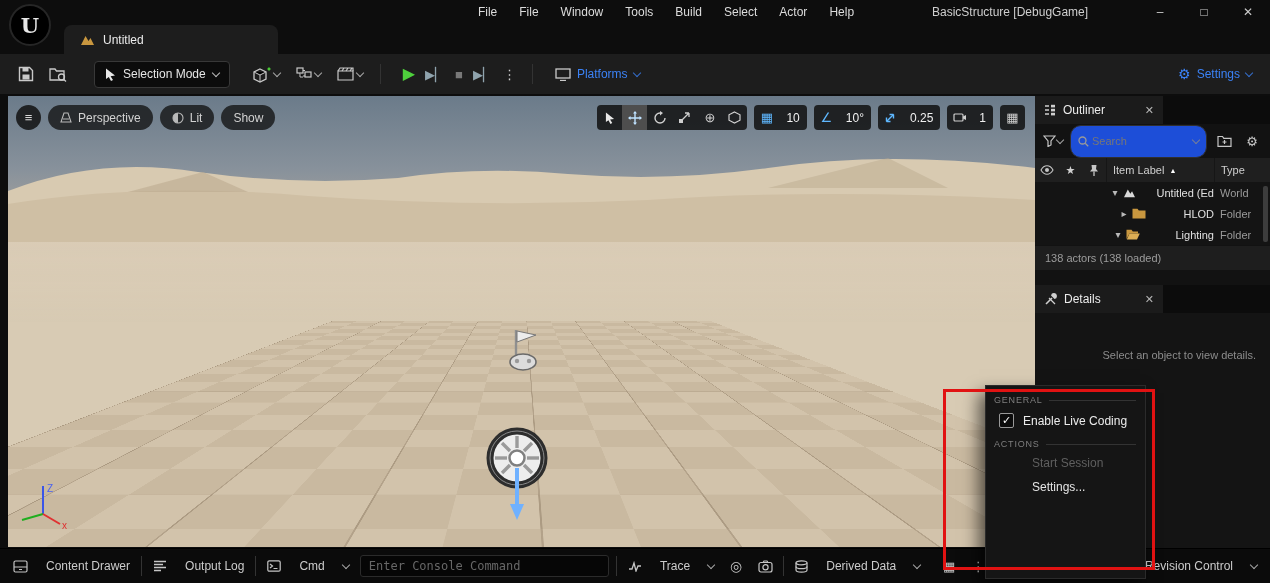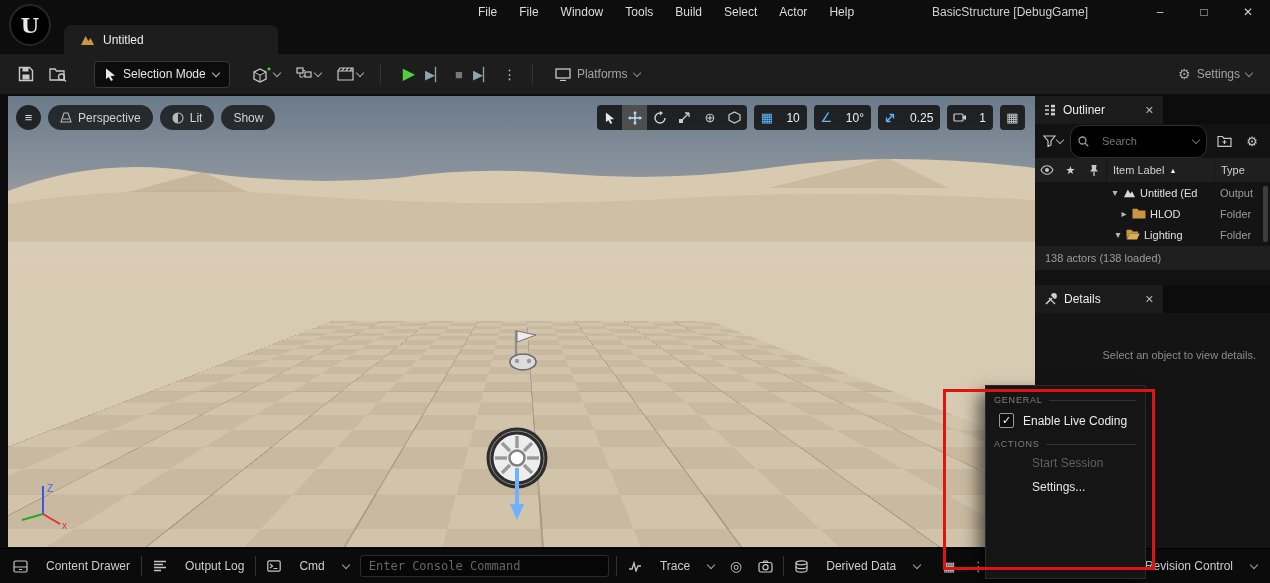--- a/index.html
+++ b/index.html
@@ -27,21 +27,21 @@
   
   .toolbar { position:absolute; left:0; top:54px; width:100%; height:40px; background:#1d1d1d; display:flex; align-items:center; padding:0 12px; gap:4px; }
   .tb-btn { height:28px; min-width:28px; display:flex; align-items:center; justify-content:center; color:#c9c9c9; gap:3px; padding:0 3px; }
   .sel-mode { height:27px; background:#0c0c0c; border:1px solid #383838; border-radius:4px; display:flex; align-items:center; gap:7px; padding:0 10px; font-size:12px; color:#e6e6e6; margin-left:18px; }
   .tb-group { display:flex; align-items:center; gap:10px; margin-left:16px; }
   .play-cluster { display:flex; align-items:center; gap:10px; margin-left:8px; }
   .glyph-play { color:#4ed13c; font-size:16px; line-height:1; }
   .glyph-skip { color:#8fa3ad; font-size:13px; line-height:1; }
   .glyph-stop { color:#787878; font-size:13px; line-height:1; }
   .glyph-dots { color:#cfcfcf; font-size:13px; line-height:1; }
-  .tb-label-btn { display:flex; align-items:center; gap:6px; font-size:12px; color:#a3a3a3; padding:0 6px; height:28px; }
+  .tb-label-btn { display:flex; align-items:center; gap:6px; font-size:12px; color:#3b82f6; padding:0 6px; height:28px; }
   .toolbar .spacer { flex:1; }
 
   
   .viewport { position:absolute; left:8px; top:96px; width:1027px; height:451px; overflow:hidden;
     background:linear-gradient(#6b7b8a 0%, #87919b 16%, #a8a49d 28%, #ccc0ac 33%, #d8cbb4 36%, #d8cbb4 100%); }
   .dunes { position:absolute; left:0; top:0; width:1027px; height:150px; }
   .ground { position:absolute; left:-500px; top:-2456px; width:2027px; height:3000px;
     transform-origin:50% 100%; transform:perspective(560px) rotateX(55deg);
     background-color:#c9b9a0;
     background-image:
@@ -66,33 +66,33 @@
   .flag-gizmo { position:absolute; left:488px; top:230px; }
   .sprite-gizmo { position:absolute; left:477px; top:330px; }
   .arrow-gizmo { position:absolute; left:499px; top:372px; }
 
   
   .rpanel { position:absolute; left:1035px; top:96px; width:235px; height:452px; background:#121212; }
   .ptabbar { position:absolute; left:0; width:235px; height:28px; background:#0c0c0c; }
   .ptab { position:absolute; left:0; top:0; width:128px; height:28px; background:#1b1b1b; display:flex; align-items:center; gap:7px; padding:0 9px; font-size:12px; color:#ececec; }
   .ptab .close { margin-left:auto; color:#b5b5b5; font-size:11px; }
   .out-controls { position:absolute; left:0; top:28px; width:235px; height:34px; display:flex; align-items:center; gap:6px; padding:0 7px; }
-  .search-box { flex:1; height:33px; background:#000000; border:1px solid #2f2f2f; border-radius:11px; display:flex; align-items:center; gap:13px; padding:0 7px; color:#8a8a8a; min-width:0; }
+  .search-box { flex:1; height:33px; background:#1d4ed8; border:1px solid #2f2f2f; border-radius:11px; display:flex; align-items:center; gap:3px; padding:0 7px; color:#8a8a8a; min-width:0; }
   .search-box input { background:transparent; border:none; outline:none; color:#bbb; font-size:11px; width:70px; font-family:"Liberation Sans",sans-serif; }
   .search-box input::placeholder { color:#777; }
   .mini-btn { width:22px; height:22px; display:flex; align-items:center; justify-content:center; color:#c6c6c6; flex:none; }
   .out-header { position:absolute; left:0; top:62px; width:235px; height:24px; background:#1f1f1f; display:flex; align-items:center; font-size:11px; color:#d0d0d0; }
   .oh-cell { display:flex; align-items:center; justify-content:center; height:100%; }
   .oh-icons { width:24px; } .oh-icons2 { width:23px; } .oh-icons3 { width:24px; }
   .oh-label { flex:1; justify-content:flex-start; gap:5px; padding-left:6px; border-left:1px solid #161616; }
   .oh-type { width:56px; justify-content:flex-start; padding-left:6px; border-left:1px solid #161616; }
   .out-rows { position:absolute; left:0; top:86px; width:235px; height:63px; background:#141414; }
   .out-row { height:21px; display:flex; align-items:center; font-size:11px; color:#e0e0e0; }
   .out-row .exp { width:10px; text-align:center; color:#b9b9b9; font-size:10px; flex:none; }
-  .out-row .rlabel { margin-left:4px; white-space:nowrap; overflow:hidden; flex:1; }
+  .out-row .rlabel { margin-left:4px; white-space:nowrap; overflow:hidden; flex:1;text-align:right; }
   .out-row .rtype { width:56px; padding-left:6px; color:#9a9a9a; flex:none; }
   .out-scroll { position:absolute; right:2px; top:90px; width:5px; height:56px; background:#3d3d3d; border-radius:2px; }
   .out-footer { position:absolute; left:0; top:150px; width:235px; height:24px; background:#1e1e1e; font-size:11px; color:#9c9c9c; line-height:24px; padding-left:10px; }
   .det-tabbar { top:189px; }
   .det-body { position:absolute; left:0; top:217px; width:235px; height:235px; background:#141414; }
   .det-empty { margin-top:36px; text-align:right; font-size:11px; color:#8c8c8c; padding:0 14px; }
 
   
   .popup { position:absolute; left:985px; top:385px; width:161px; height:194px; background:#151515; border:1px solid #2b2b2b; box-shadow:-6px 8px 16px rgba(0,0,0,.6); z-index:40; padding-top:5px; }
   .pp-sect { display:flex; align-items:center; gap:6px; padding:4px 9px 2px 8px; }
@@ -425,21 +425,21 @@
           <span>Type</span>
         </div>
     </div>
     <div class="out-rows">
       <div class="out-row" style="padding-left:75px;">
         <span class="exp">▾</span>
         <svg width="13" height="11" viewBox="0 0 15 13" style="flex:none;margin-left:3px;">
             <path d="M1 12 L5.5 3 L8.5 8 L10.5 5 L14 12 Z" fill="#d8d8d8"></path>
           </svg>
         <span class="rlabel">Untitled (Ed</span>
-        <span class="rtype">Output</span>
+        <span class="rtype">World</span>
       </div>
       <div class="out-row" style="padding-left:84px;">
         <span class="exp">▸</span>
         <svg width="14" height="11" viewBox="0 0 14 11" style="flex:none;margin-left:3px;">
             <path d="M0.5 0.8 h5 l1.3 1.8 H13.5 v8 H0.5 Z" fill="#c9973f"></path>
           </svg>
         <span class="rlabel">HLOD</span>
         <span class="rtype" style="margin-right:0;">Folder</span>
       </div>
       <div class="out-row" style="padding-left:78px;">

